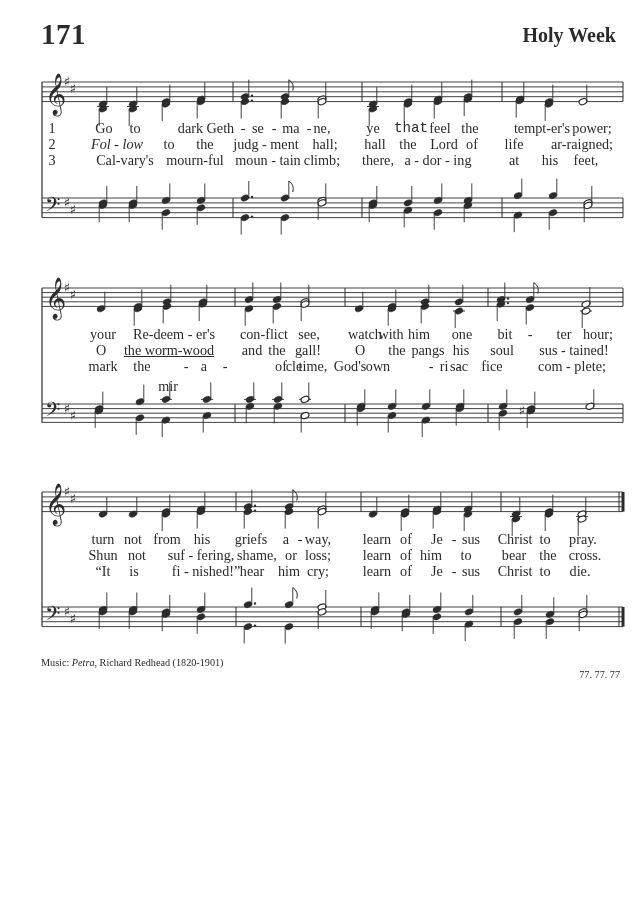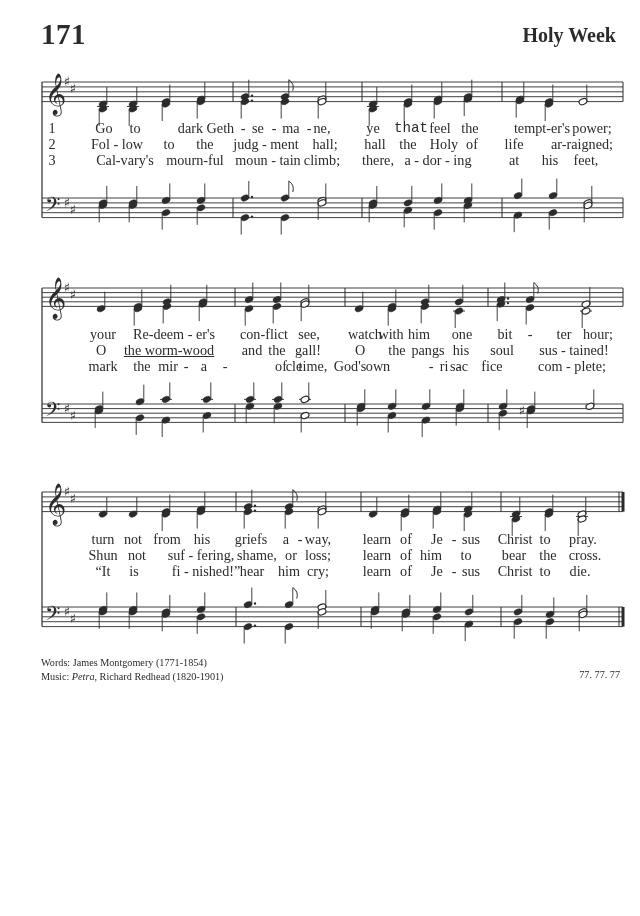--- a/index.html
+++ b/index.html
@@ -465,28 +465,28 @@
       <span class="syl" style="left: 322px;">ne,</span>
       <span class="syl" style="left: 373px;">ye</span>
       <span class="syl" style="left: 411px; font-family: Liberation Mono, monospace;">that</span>
       <span class="syl" style="left: 440px;">feel</span>
       <span class="syl" style="left: 470px;">the</span>
       <span class="syl" style="left: 542px;">tempt-er's</span>
       <span class="syl" style="left: 592px;">power;</span>
     </div>
     <div class="lyric-line" style="top: 136px; left: 0px;">
       <span class="syl" style="left: 52px;">2</span>
-      <span class="syl" style="left: 117px;">Fol - low</span>
+      <span class="syl" style="left: 117px; font-style: italic;">Fol - low</span>
       <span class="syl" style="left: 169px;">to</span>
       <span class="syl" style="left: 205px;">the</span>
       <span class="syl" style="left: 266px;">judg - ment</span>
       <span class="syl" style="left: 325px;">hall;</span>
       <span class="syl" style="left: 375px;">hall</span>
       <span class="syl" style="left: 408px;">the</span>
-      <span class="syl" style="left: 444px;">Holy</span>
+      <span class="syl" style="left: 444px;">Lord</span>
       <span class="syl" style="left: 472px;">of</span>
       <span class="syl" style="left: 514px;">life</span>
       <span class="syl" style="left: 582px;">ar-raigned;</span>
     </div>
     <div class="lyric-line" style="top: 152px; left: 0px;">
       <span class="syl" style="left: 52px;">3</span>
       <span class="syl" style="left: 125px;">Cal-vary's</span>
       <span class="syl" style="left: 195px;">mourn-ful</span>
       <span class="syl" style="left: 268px;">moun - tain</span>
       <span class="syl" style="left: 322px;">climb;</span>
@@ -519,21 +519,21 @@
       <span class="syl" style="left: 360px;">O</span>
       <span class="syl" style="left: 397px;">the</span>
       <span class="syl" style="left: 428px;">pangs</span>
       <span class="syl" style="left: 461px;">his</span>
       <span class="syl" style="left: 502px;">soul</span>
       <span class="syl" style="left: 574px;">sus - tained!</span>
     </div>
     <div class="lyric-line" style="top: 358px; left: 0px;">
       <span class="syl" style="left: 103px;">mark</span>
       <span class="syl" style="left: 142px;">the</span>
-      <span class="syl" style="left: 168px;">mir</span>
+      <span class="syl" style="left: 168px; margin-top: 20px;">mir</span>
       <span class="syl" style="left: 186px;">-</span>
       <span class="syl" style="left: 204px;">a</span>
       <span class="syl" style="left: 225px;">-</span>
       <span class="syl" style="left: 249px; margin-left: 45px;">cle</span>
       <span class="syl" style="left: 281px;">of</span>
       <span class="syl" style="left: 313px;">time,</span>
       <span class="syl" style="left: 350px;">God's</span>
       <span class="syl" style="left: 378px;">own</span>
       <span class="syl" style="left: 424px; margin-left: 35px;">sac</span>
       <span class="syl" style="left: 431px;">-</span>
@@ -588,21 +588,17 @@
       <span class="syl" style="left: 454px;">-</span>
       <span class="syl" style="left: 471px;">sus</span>
       <span class="syl" style="left: 515px;">Christ</span>
       <span class="syl" style="left: 545px;">to</span>
       <span class="syl" style="left: 580px;">die.</span>
     </div>
   </div>
 
 <div class="credits">
   <div>
-    <span>Words:</span>
-    <span>James Montgomery (1771-1854)</span>
-  </div>
-  <div>
     <span>Music:</span>
     <span class="tune">Petra</span><span>, Richard Redhead (1820-1901)</span>
   </div>
 </div>
 <div class="meter">77. 77. 77</div>
 
 </body></html>

